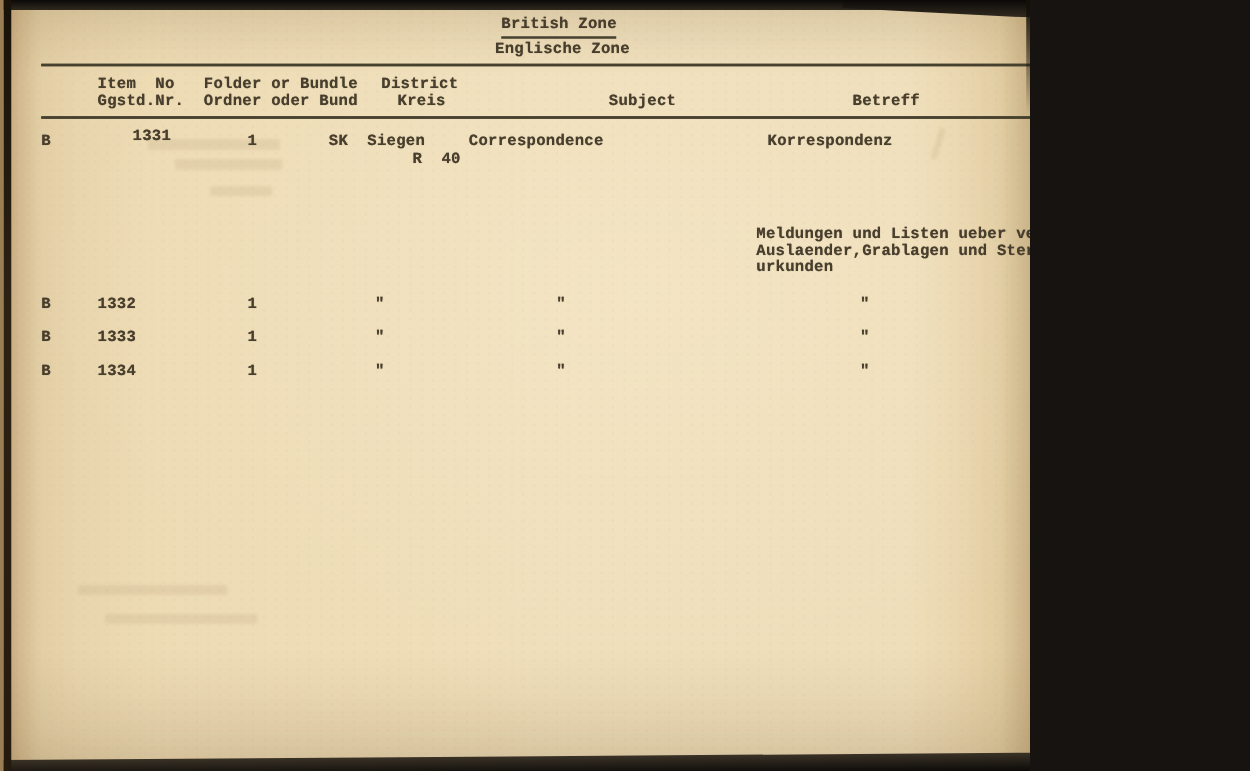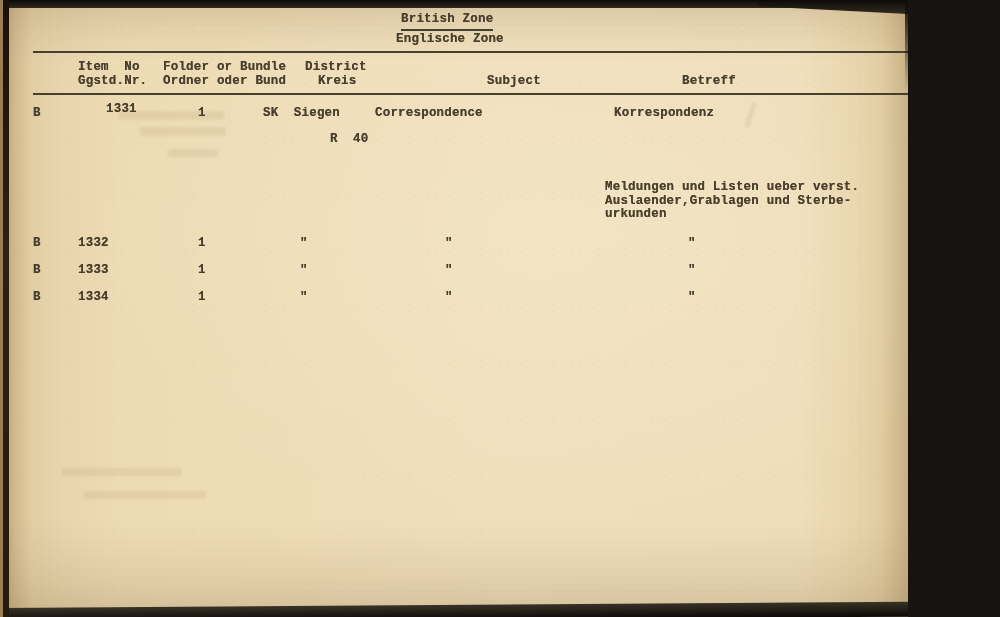--- a/index.html
+++ b/index.html
@@ -1,17 +1,17 @@
 <!DOCTYPE html>
 <html><head>
 <meta charset="utf-8">
 <style>
   html,body{margin:0;padding:0;background:#171310;}
   .screenshot{
-    position:relative;width:908px;height:617px;overflow:hidden;
+    position:relative;width:824px;height:617px;overflow:hidden;
     font-family:"Liberation Mono","DejaVu Sans Mono",monospace;
   }
   .paper{
     position:absolute;inset:0;
     background:
       radial-gradient(ellipse 700px 420px at 62% 38%, rgba(255,248,228,0.20), rgba(255,248,228,0) 70%),
       linear-gradient(180deg, rgba(120,90,50,0.10) 0, rgba(120,90,50,0) 60px, rgba(120,90,50,0) 520px, rgba(110,82,45,0.14) 100%),
       linear-gradient(90deg, #c3a274 0px, #d9bf93 14px, #e6d2a9 32px, #eddbb4 120px, #f0dfbb 55%, #efdeba 88%, #e6d1a6 97%, #d3ba8d 100%);
     box-shadow:inset 0 0 60px rgba(100,75,40,0.18);
   }
@@ -63,21 +63,21 @@
   <div class="t" style="left:163px;top:75px;">Ordner oder Bund</div>
   <div class="t" style="left:305px;top:61px;">District</div>
   <div class="t" style="left:318px;top:75px;">Kreis</div>
   <div class="t" style="left:487px;top:75px;">Subject</div>
   <div class="t" style="left:682px;top:75px;">Betreff</div>
 
   <div class="t" style="left:33px;top:107px;">B</div>
   <div class="t" style="left:78px;top:103px;margin-left:28px;">1331</div>
   <div class="t" style="left:198px;top:107px;">1</div>
   <div class="t" style="left:263px;top:107px;">SK  Siegen</div>
-  <div class="t" style="left:291px;top:133px;padding-left:39px;">R  40</div>
+  <div class="t" style="left:291px;top:121px;padding-left:39px;">R  40</div>
   <div class="t" style="left:375px;top:107px;">Correspondence</div>
   <div class="t" style="left:614px;top:107px;">Korrespondenz</div>
   <div class="t" style="left:605px;top:181px;">Meldungen und Listen ueber verst.
 Auslaender,Grablagen und Sterbe-
 urkunden</div>
 
   <div class="t" style="left:33px;top:237px;">B</div>
   <div class="t" style="left:78px;top:237px;">1332</div>
   <div class="t" style="left:198px;top:237px;">1</div>
   <div class="t" style="left:300px;top:237px;">"</div>

